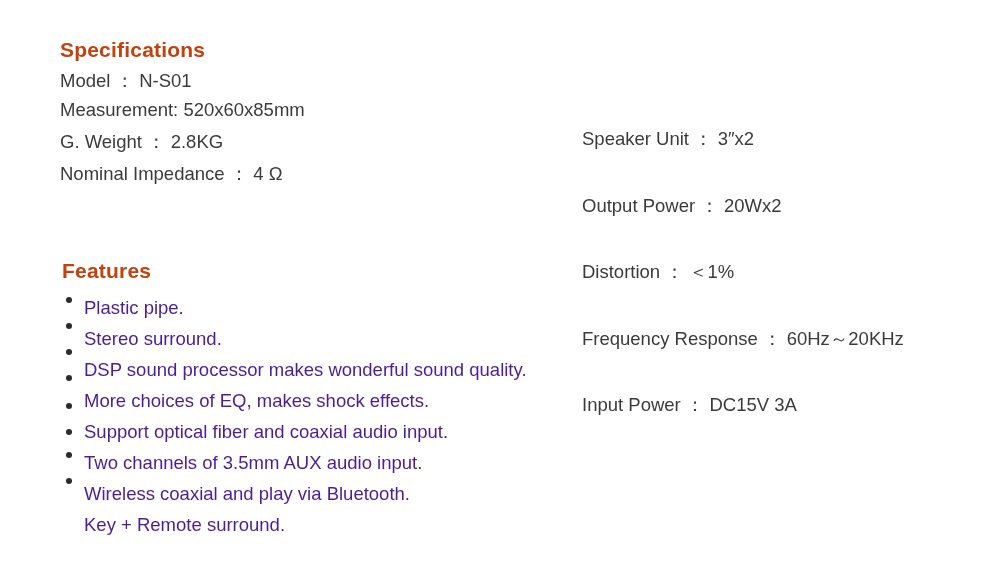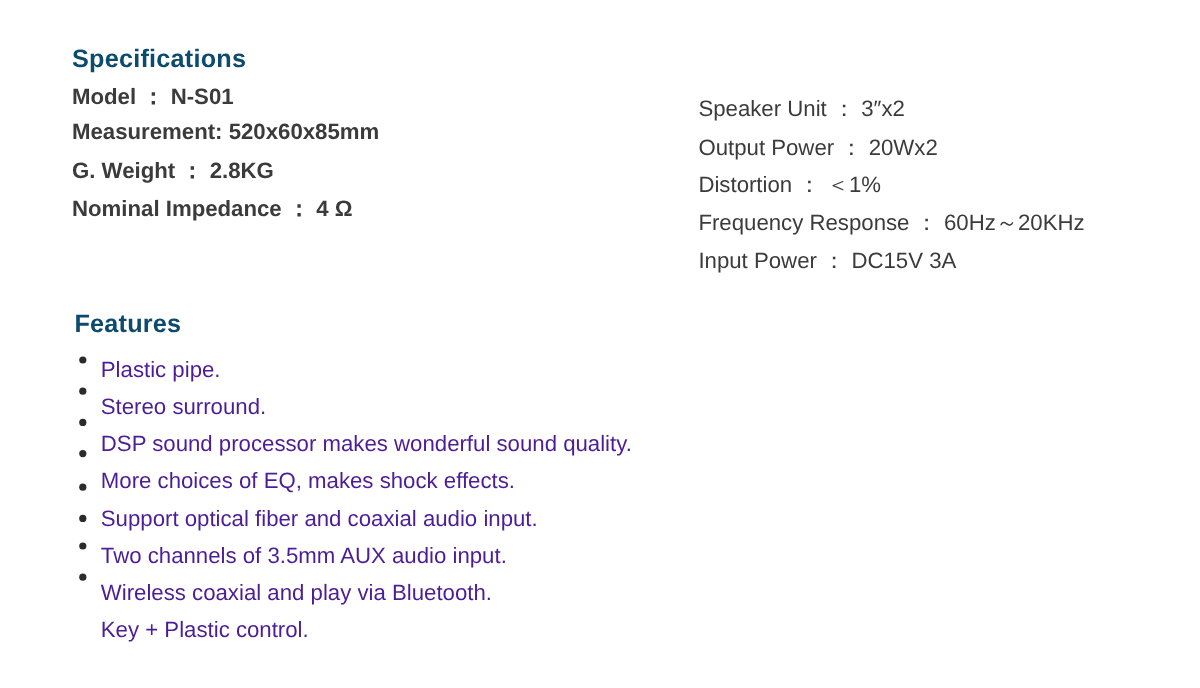--- a/index.html
+++ b/index.html
@@ -21,47 +21,47 @@
     width: 1000px;
     height: 573px;
   }
 
   
   .section-heading {
     position: absolute;
     font-size: 21px;
     font-weight: bold;
     letter-spacing: 0.2px;
-    color: #0c4a6e;
+    color: #c2410c;
     white-space: nowrap;
   }
   #specs-heading { left: 60px; top: 38px; }
   #features-heading { left: 62px; top: 259px; }
 
   
   .spec-col {
     position: absolute;
     white-space: nowrap;
   }
   #spec-col-left  { left: 60px;  top: 72px; }
   #spec-col-right { left: 582px; top: 82px; }
 
   .spec-line {
     font-size: 18.5px;
     line-height: 1;
     color: #3b3b3b;
     white-space: nowrap;
   }
   
-  #spec-col-left  .spec-line { margin-bottom: 12px; font-weight: bold; }
+  #spec-col-left  .spec-line { margin-bottom: 12px; }
   #spec-col-left  .spec-line:nth-child(1) { margin-bottom: 10px; }
   #spec-col-left  .spec-line:nth-child(2) { margin-bottom: 14px; }
   #spec-col-left  .spec-line:nth-child(3) { margin-bottom: 13px; }
   #spec-col-left  .spec-line:nth-child(4) { margin-bottom: 13px; }
-  #spec-col-right .spec-line { margin-bottom: 13px; }
+  #spec-col-right .spec-line { margin-bottom: 13px; margin-top: 48px; }
 
   
   #features-text {
     position: absolute;
     left: 84px;
     top: 292px;
   }
   .feature-line {
     font-size: 18.5px;
     line-height: 31px;
@@ -111,21 +111,21 @@
   <div id="features-heading" class="section-heading">Features</div>
 
   <div id="features-text">
     <div class="feature-line">Plastic pipe.</div>
     <div class="feature-line">Stereo surround.</div>
     <div class="feature-line">DSP sound processor makes wonderful sound quality.</div>
     <div class="feature-line">More choices of EQ, makes shock effects.</div>
     <div class="feature-line">Support optical fiber and coaxial audio input.</div>
     <div class="feature-line">Two channels of 3.5mm AUX audio input.</div>
     <div class="feature-line">Wireless coaxial and play via Bluetooth.</div>
-    <div class="feature-line">Key + Plastic control.</div>
+    <div class="feature-line">Key + Remote surround.</div>
   </div>
 
   <div id="features-bullets">
       <div class="bullet" style="left: 66px; top: 297px;"></div>
       <div class="bullet" style="left: 66px; top: 323px;"></div>
       <div class="bullet" style="left: 66px; top: 349px;"></div>
       <div class="bullet" style="left: 66px; top: 375px;"></div>
       <div class="bullet" style="left: 66px; top: 403px;"></div>
       <div class="bullet" style="left: 66px; top: 429px;"></div>
       <div class="bullet" style="left: 66px; top: 452px;"></div>

